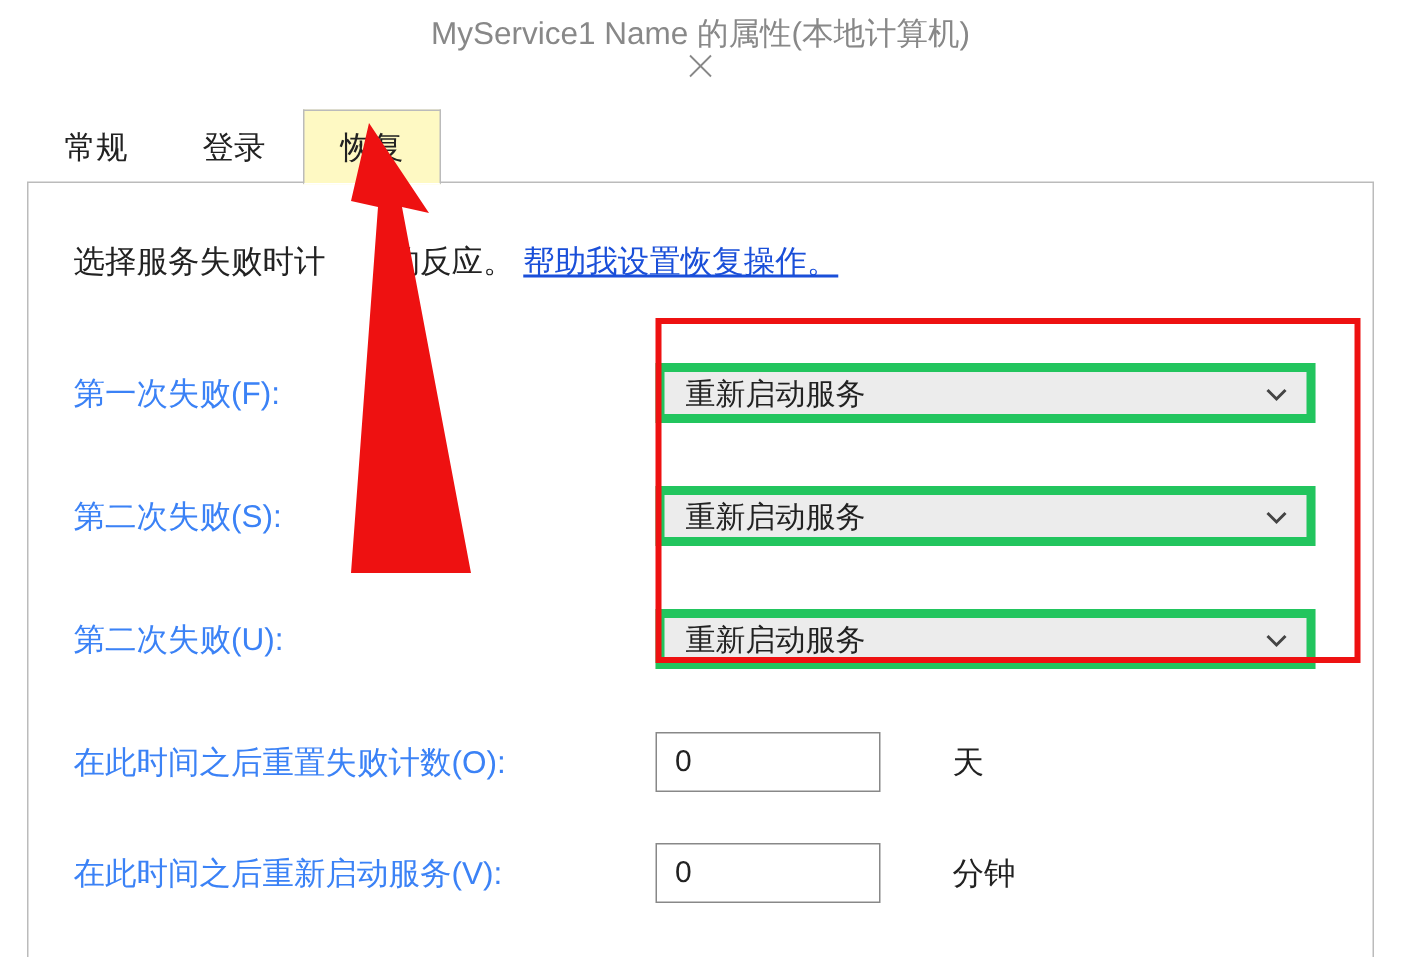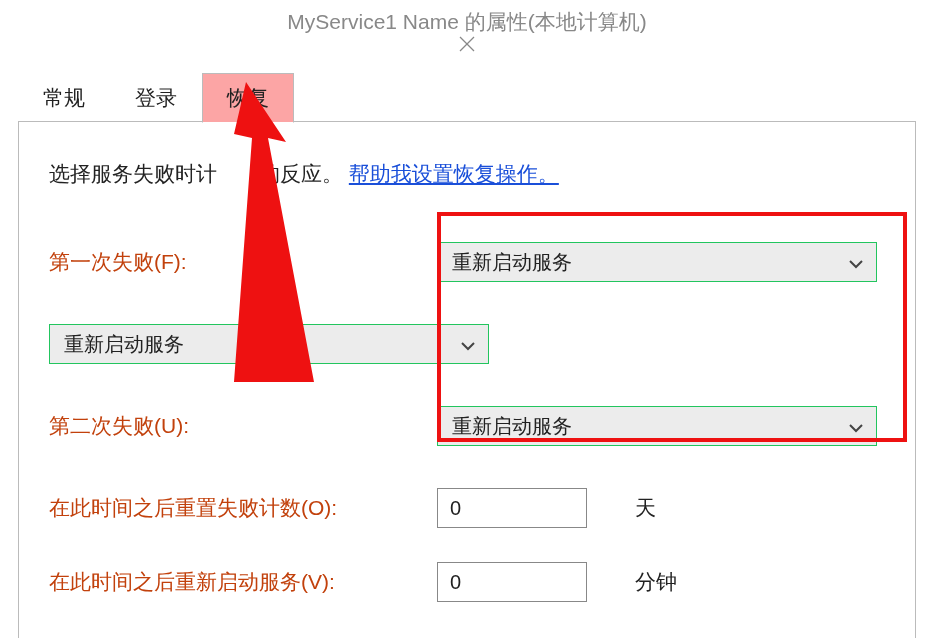--- a/index.html
+++ b/index.html
@@ -52,21 +52,21 @@
       cursor: pointer;
       border: 1px solid transparent;
       border-bottom: none;
       position: relative;
       top: 1px;
       background: transparent;
     }
     .tab.active {
       border: 1px solid #bbb;
       border-bottom: 1px solid #fff;
-      background: #fca5a5;
+      background: #fef9c3;
       z-index: 2;
     }
     .panel-border {
       border: 1px solid #bbb;
       margin: 0 18px 0 18px;
       height: 520px;
       position: relative;
       top: -1px;
       padding: 38px 30px 0 30px;
     }
@@ -90,26 +90,26 @@
 
     .row {
       display: flex;
       align-items: center;
       margin-bottom: 38px;
       height: 44px;
     }
     .row-label {
       width: 388px;
       font-size: 21px;
-      color: #c2410c;
+      color: #3b82f6;
     }
     .combo {
       width: 440px;
       height: 40px;
-      border: 1px solid #22c55e;
+      border: 6px solid #22c55e;
       background: #ececec;
       display: flex;
       align-items: center;
       justify-content: space-between;
       padding: 0 12px 0 14px;
       font-size: 20px;
       color: #222;
       cursor: pointer;
     }
     .combo .chev svg { width: 16px; height: 10px; }
@@ -175,20 +175,21 @@
     <div class="row-label">第一次失败(F):</div>
     <div class="combo">
       <span>重新启动服务</span>
       <span class="chev"><svg viewBox="0 0 16 10">
             <path d="M2 2 L8 8 L14 2"></path>
           </svg></span>
     </div>
   </div>
 
   <div class="row">
+    <div class="row-label">第二次失败(S):</div>
     <div class="combo">
       <span>重新启动服务</span>
       <span class="chev"><svg viewBox="0 0 16 10">
             <path d="M2 2 L8 8 L14 2"></path>
           </svg></span>
     </div>
   </div>
 
   <div class="row">
     <div class="row-label">第二次失败(U):</div>

